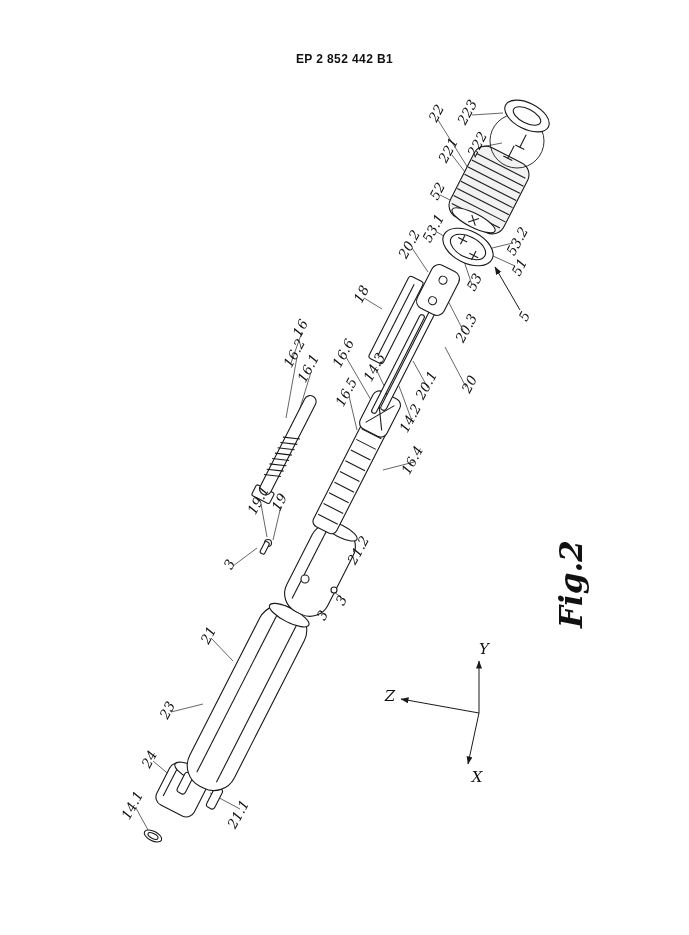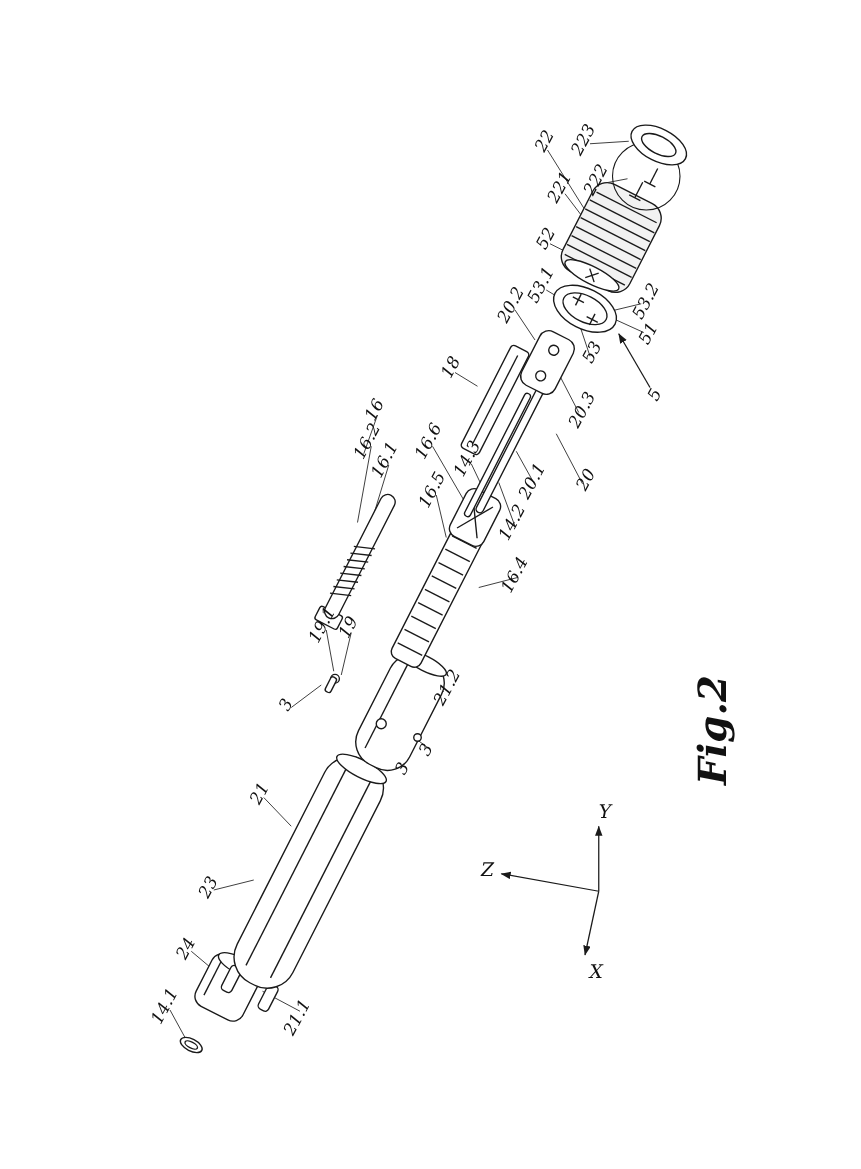--- a/index.html
+++ b/index.html
@@ -28,20 +28,21 @@
     transform:translate(-50%,-50%) rotate(-90deg);
     font-style:italic;font-weight:bold;font-size:31px;
     font-family:"DejaVu Serif", serif;white-space:nowrap;
   }
 </style>
 </head>
 <body>
 
 <div class="page">
 
+  <div class="patent-header">EP 2 852 442 B1</div>
 
   <svg class="drawing" width="689" height="935" viewBox="0 0 689 935">
     <defs>
       <marker id="arrow" markerWidth="10" markerHeight="8" refX="7.5" refY="3" orient="auto" markerUnits="userSpaceOnUse">
         <path d="M0,0 L8,3 L0,6 Z" fill="#1a1a1a"></path>
       </marker>
     </defs>
 
     <g stroke="#333" stroke-width="0.75">
       <line x1="438" y1="120" x2="468" y2="168"></line>

